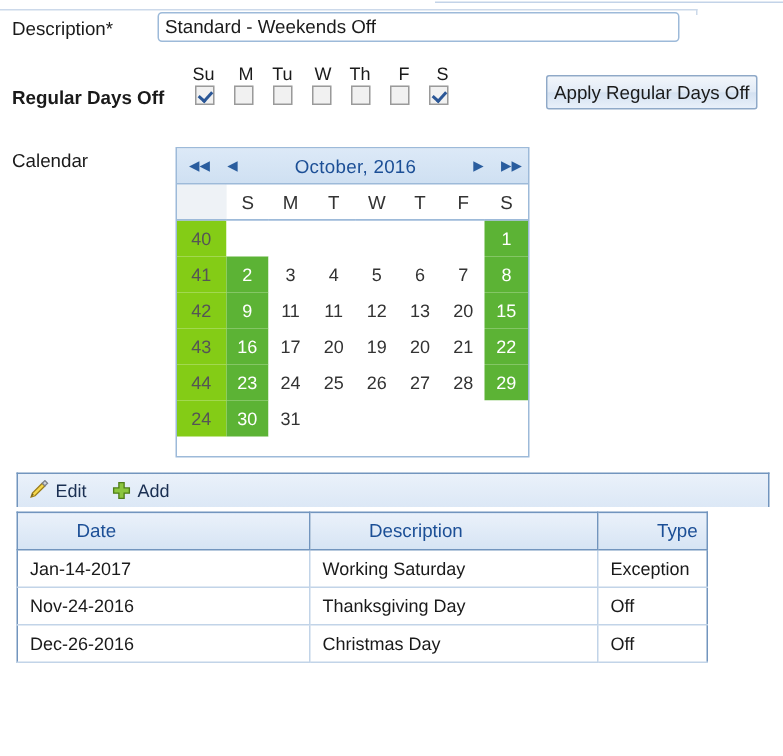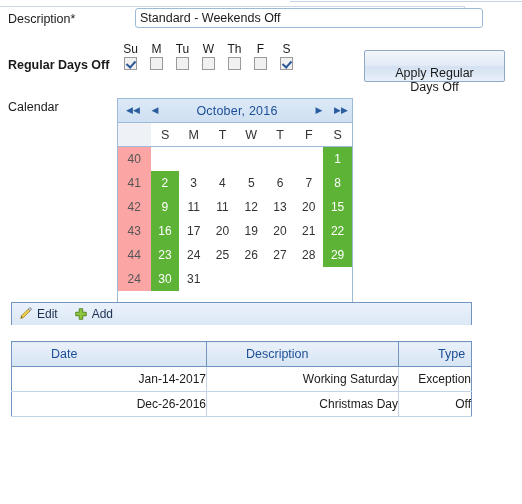--- a/index.html
+++ b/index.html
@@ -41,21 +41,21 @@
     color: #1a1a1a;
     white-space: nowrap;
   }
   #label-description { left: 8px;  top: 12px; }
   #label-regular     { left: 8px;  top: 58px; font-weight: bold; }
   #label-calendar    { left: 8px;  top: 100px; }
 
   
   .text-input {
     position: absolute;
-    left: 135px; top: 8px;
+    left: 105px; top: 8px;
     width: 348px; height: 20px;
     box-sizing: border-box;
     border: 1px solid #9dbad9;
     border-radius: 3px;
     background: #ffffff;
     padding: 0 4px;
     font-family: "Liberation Sans", sans-serif;
     font-size: 12.5px;
     color: #1a1a1a;
     line-height: 18px;
@@ -65,21 +65,21 @@
   
   .days-strip {
     position: absolute;
     left: 117px; top: 42px;
     display: flex;
   }
   .day-col {
     width: 26px;
     display: flex;
     flex-direction: column;
-    align-items: center;
+    align-items: flex-end;
   }
   .day-name {
     font-size: 12px;
     color: #1a1a1a;
     height: 15px;
     line-height: 15px;
     padding-left: 1px;
   }
   .day-box {
     width: 13px; height: 13px;
@@ -105,21 +105,21 @@
     left: 364px; top: 50px;
     width: 141px; height: 23px;
     box-sizing: border-box;
     border: 1px solid #8fa9c8;
     border-radius: 2px;
     background: linear-gradient(to bottom, #f2f6fb 0%, #e2ebf6 48%, #d4e1f1 52%, #e8f0fa 100%);
     font-family: "Liberation Sans", sans-serif;
     font-size: 12.5px;
     color: #1a1a1a;
     cursor: pointer;
-    padding: 15px;
+    padding: 4px;
   }
 
   
   .calendar {
     position: absolute;
     left: 117px; top: 98px;
     width: 236px; height: 207px;
     box-sizing: border-box;
     border: 1px solid #9dbad9;
     background: #ffffff;
@@ -172,43 +172,43 @@
     color: #333333;
     background: #ffffff;
     font-size: 12.5px;
   }
   .cal-head-row th {
     border-bottom: 1px solid #9dbad9;
     height: 23px;
   }
   .cal-grid td.wknum {
     width: 32px;
-    background: #fca5a5;
+    background: #84cc16;
     color: #555555;
     font-size: 12px;
     text-align: center;
     margin-left: 44px;
   }
   .cal-grid td.day {
     color: #333333;
     background: #ffffff;
   }
   .cal-grid td.day.off {
     background: #5cb335;
     color: #ffffff;
   }
   .cal-grid td.day.blank {
     background: #ffffff;
   }
 
   
   .toolbar {
     position: absolute;
-    left: 11px; top: 302px;
-    width: 461px; height: 23px;
+    left: 11px; top: 315px;
+    width: 502px; height: 23px;
     box-sizing: border-box;
     border: 1px solid #7295be;
     border-bottom: none;
     background: linear-gradient(to bottom, #eaf1fa 0%, #dce8f6 100%);
     display: flex;
     align-items: flex-start;
   }
   .tb-btn {
     display: flex;
     align-items: center;
@@ -242,21 +242,20 @@
   .grid th {
     background: linear-gradient(to bottom, #eaf1fa 0%, #d6e4f4 100%);
     color: #1c4f96;
     font-size: 12.5px;
     padding-left: 39px;
   }
   .grid td {
     background: #ffffff;
     color: #1a1a1a;
     border-color: #c2d4e8;
-    text-align: right;
   }
   .grid td.edge-l { border-left-color: #7295be; }
   .grid td.edge-r { border-right-color: #7295be; }
   .grid tr.last td { border-bottom-color: #7295be; }
   .col-date { width: 155px; }
   .col-desc { width: 152px; }
 </style>
 </head>
 <body>
 
@@ -420,18 +419,23 @@
         <th>Type</th>
       </tr>
   </thead>
   <tbody id="grid-body">
       <tr>
         <td class="edge-l">Jan-14-2017</td>
         <td>Working Saturday</td>
         <td class="edge-r">Exception</td>
       </tr>
       <tr>
+        <td class="edge-l">Nov-24-2016</td>
+        <td>Thanksgiving Day</td>
+        <td class="edge-r">Off</td>
+      </tr>
+      <tr>
         <td class="edge-l">Dec-26-2016</td>
         <td>Christmas Day</td>
         <td class="edge-r">Off</td>
       </tr>
     </tbody>
 </table>
 
 </body></html>

